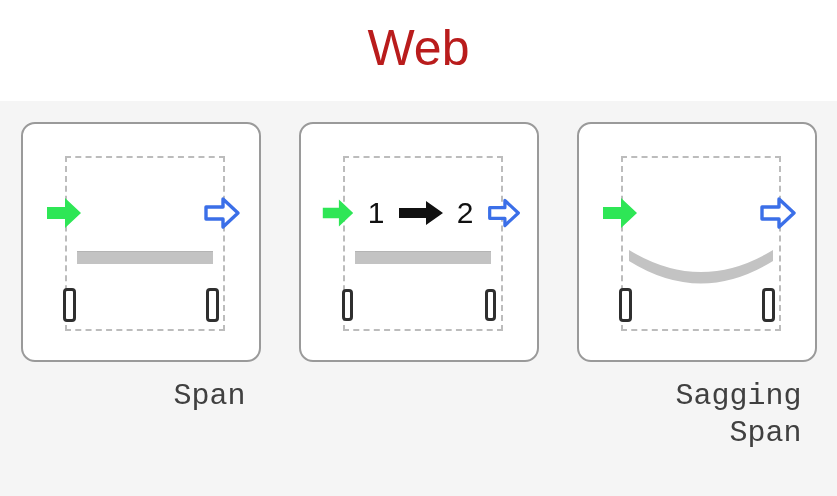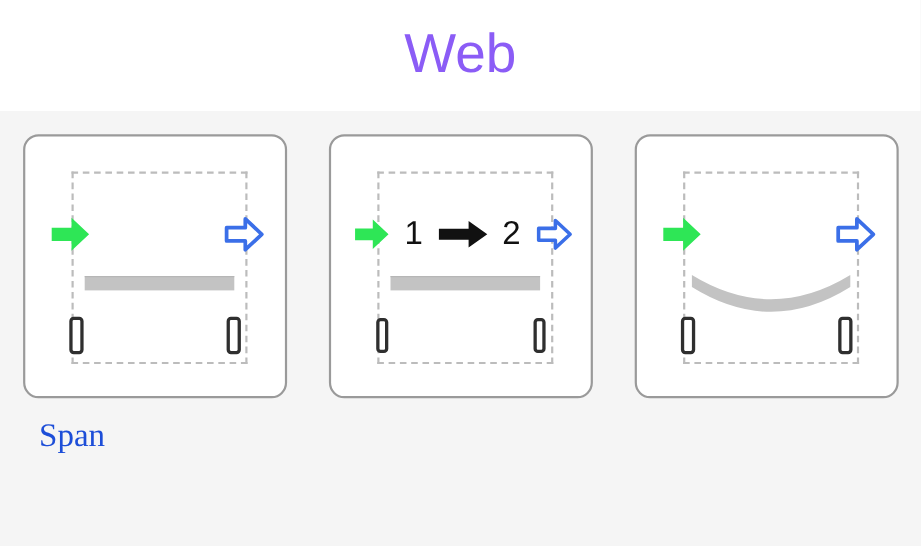--- a/index.html
+++ b/index.html
@@ -31,21 +31,21 @@
     height: 101px;
     background: #ffffff;
     display: flex;
     align-items: center;
     justify-content: center;
   }
 
   .page-title {
     font-size: 50px;
     font-weight: 400;
-    color: #8b5cf6;
+    color: #b91c1c;
     letter-spacing: 0px;
     line-height: 1;
     padding-bottom: 6px;
   }
 
   
   .gallery {
     position: absolute;
     top: 101px; left: 0;
     width: 837px;
@@ -158,26 +158,26 @@
     top: 165px;
   }
 
   .post.slim.left  { left: 41px; }
   .post.slim.right { right: 41px; }
 
   
   .caption {
     margin-top: 16px;
     width: 210px;
-    text-align: left;
+    text-align: right;
     font-size: 30px;
     font-weight: 400;
-    color: #1d4ed8;
+    color: #404040;
     line-height: 1.22;
-    font-family: Liberation Serif, serif;
+    font-family: Liberation Mono, monospace;
   }
 </style>
 </head>
 <body>
 
 <div class="page">
 
   <div class="header">
     <div class="page-title">Web</div>
   </div>
@@ -247,16 +247,17 @@
           </svg>
         </div>
 
         <svg class="sag-svg" viewBox="0 0 156 50" preserveAspectRatio="none">
           <path d="M6 8 Q78 52 150 8 L150 19 Q78 64 6 19 Z" fill="#c3c3c3"></path>
         </svg>
 
         <div class="post left"></div>
         <div class="post right"></div>
       </div>
+      <div class="caption">Sagging Span</div>
     </div>
 
   </div>
 </div>
 
 </body></html>

